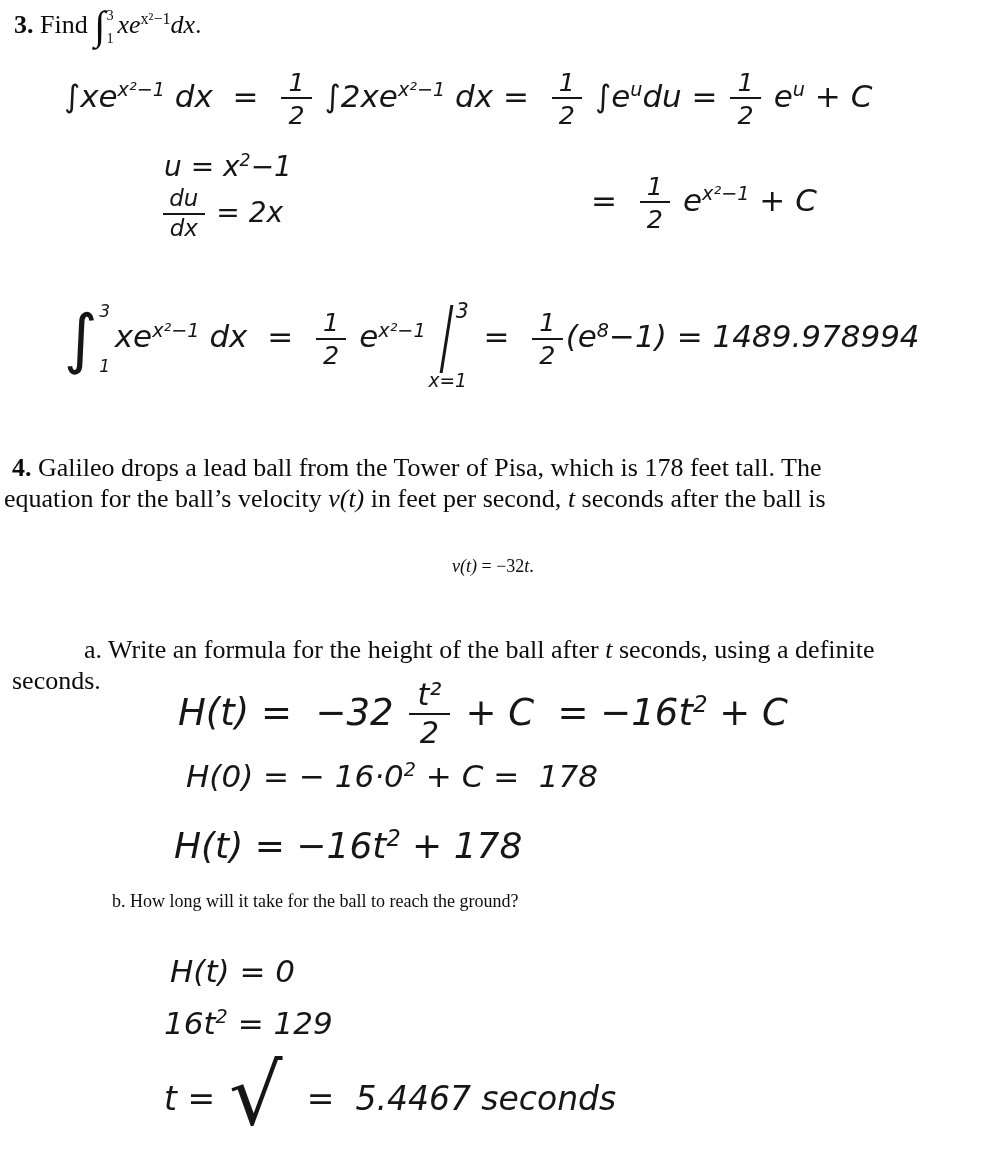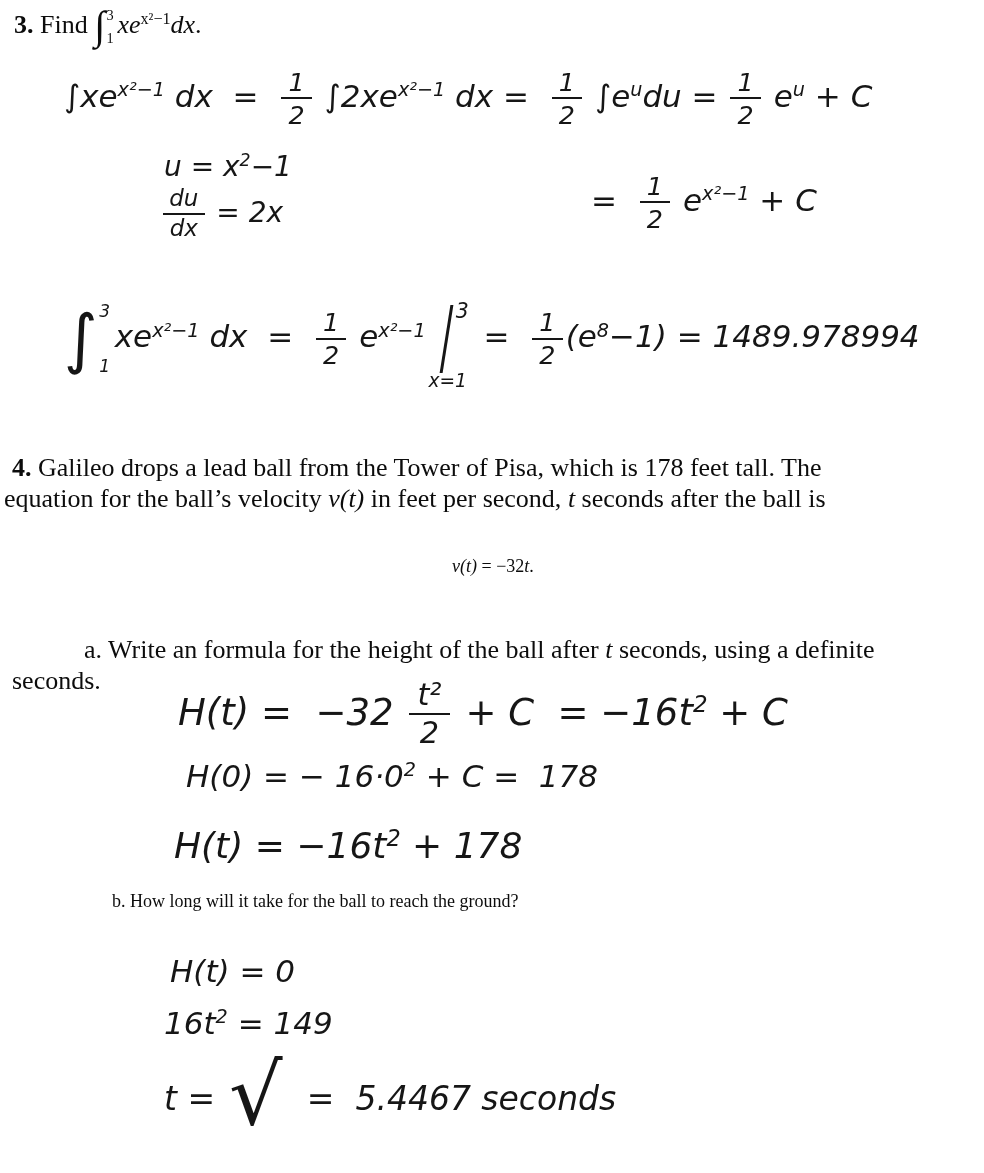--- a/index.html
+++ b/index.html
@@ -71,17 +71,17 @@
   <div class="abs hand math" style="left:140px;top:678px;font-size:37px;"><span class="m-txt">H(t) =  −32 </span><span class="m-frac"><span class="m-num">t²</span><span class="m-den">2</span></span><span class="m-txt"> + C  = −16t</span><span class="m-sup">2</span><span class="m-txt"> + C</span></div>
 
   <div class="abs hand math" style="left:148px;top:758px;font-size:31px;"><span class="m-txt">H(0) = − 16·0</span><span class="m-sup">2</span><span class="m-txt"> + C =  178</span></div>
 
   <div class="abs hand math" style="left:136px;top:824px;font-size:36px;"><span class="m-txt">H(t) = −16t</span><span class="m-sup">2</span><span class="m-txt"> + 178</span></div>
 
   <div class="abs print math" style="left:112px;top:891px;font-size:18px;">b. How long will it take for the ball to reach the ground?</div>
 
   <div class="abs hand math" style="left:132px;top:953px;font-size:31px;">H(t) = 0</div>
 
-  <div class="abs hand math" style="left:126px;top:1005px;font-size:31px;"><span class="m-txt">16t</span><span class="m-sup">2</span><span class="m-txt"> = 149</span></div>
+  <div class="abs hand math" style="left:126px;top:1005px;font-size:31px;"><span class="m-txt">16t</span><span class="m-sup">2</span><span class="m-txt"> = 129</span></div>
 
   <div class="abs hand math" style="left:126px;top:1058px;font-size:33px;"><span class="m-txt">t = </span><span class="m-sqrt"><span class="m-sqrt-sign">√</span></span><span class="m-txt">  =  5.4467 seconds</span></div>
 
 </div>
 
 </body></html>

